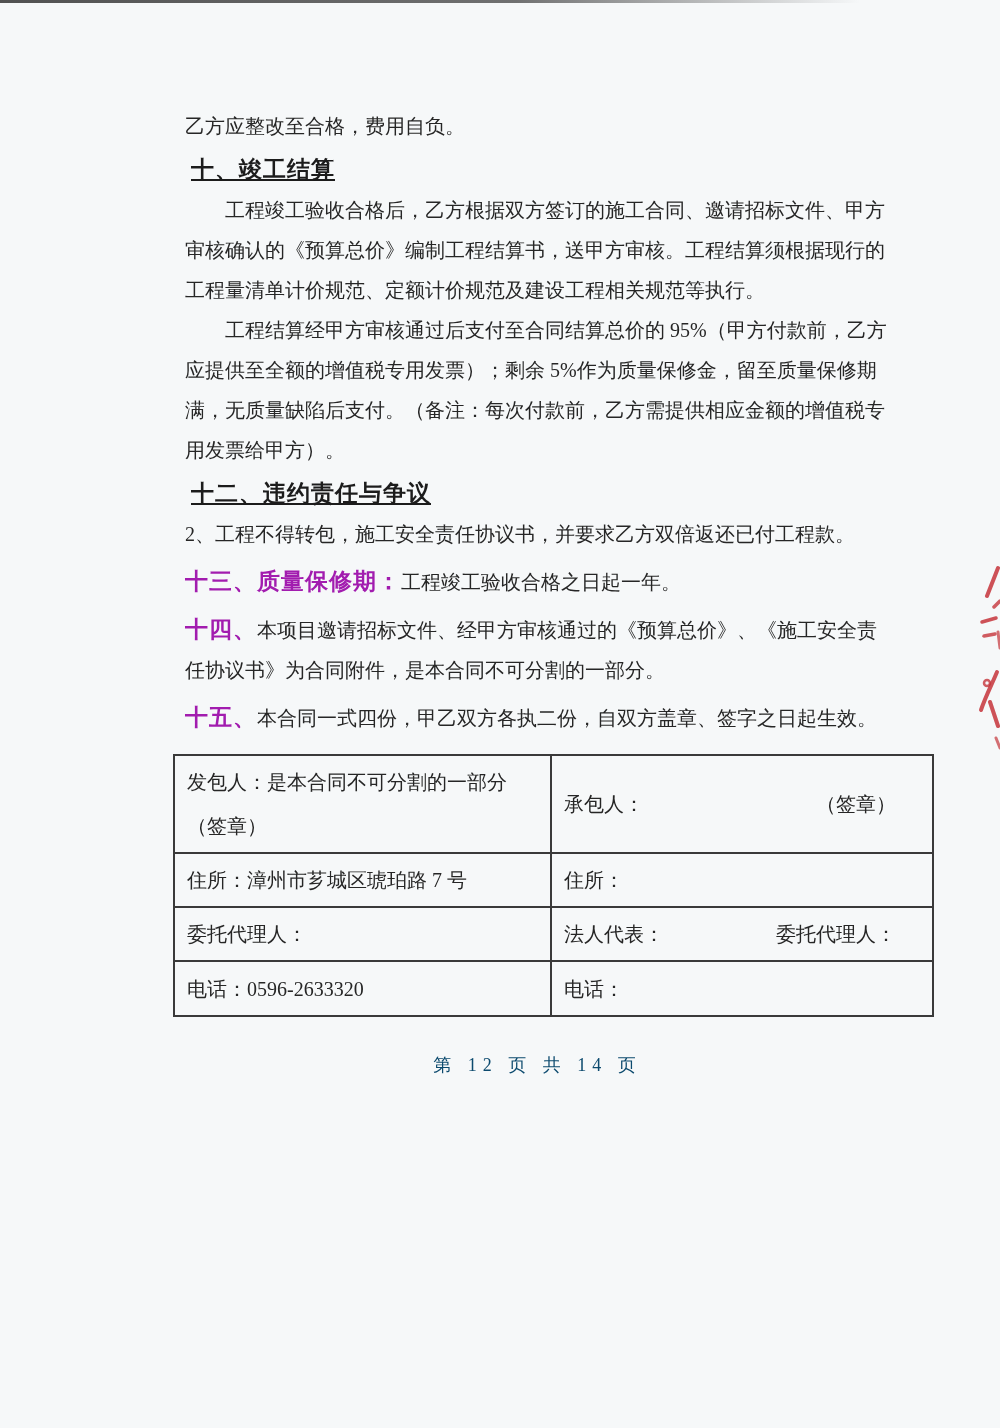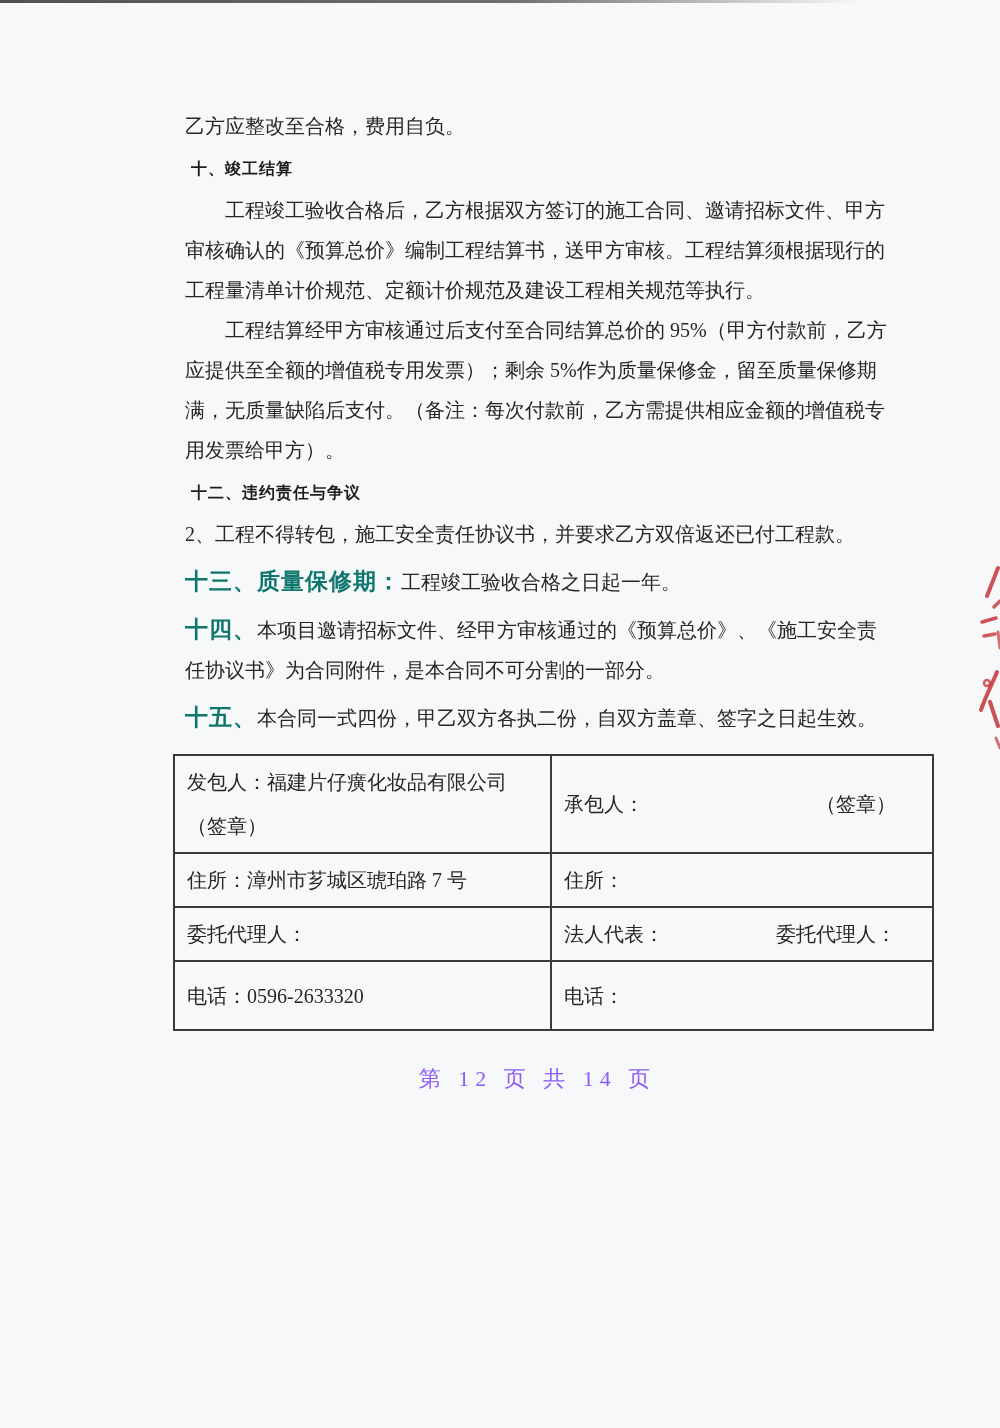--- a/index.html
+++ b/index.html
@@ -23,63 +23,64 @@
   }
   .content {
     padding: 106px 110px 0 150px;
     font-size: 20px;
     line-height: 40px;
   }
   .body-line { margin: 0; }
   h2.heading {
     font-family: "DejaVu Sans", "Liberation Sans", sans-serif;
     font-weight: 700;
-    font-size: 16px;
+    font-size: 23px;
     line-height: 42px;
     color: #1c1c1c;
     margin: 2px 0 0 6px;
     letter-spacing: 1px;
+    text-decoration: underline;
   }
   p.para { text-indent: 2em; }
   .list { margin: 0; }
   .li { padding-left: 37px; text-indent: -37px; }
   .li-flat { padding-left: 0; text-indent: 0; }
   .inline-sec { margin-top: 7px; }
   .inline-head {
     font-family: "DejaVu Sans", "Liberation Sans", sans-serif;
     font-weight: 700;
     font-size: 23px;
-    color: #0f766e;
+    color: #a21caf;
     letter-spacing: 1px;
   }
   table.sign-table {
     margin: 16px 0 0 -12px;
     width: 759px;
     border-collapse: collapse;
     table-layout: fixed;
     font-size: 20px;
   }
   table.sign-table td {
     border: 2px solid #3a3a3a;
     vertical-align: middle;
     padding: 4px 10px 4px 12px;
     line-height: 44px;
   }
   col.c-left { width: 377px; }
   col.c-right { width: 382px; }
   tr.r1 td { height: 82px; }
   tr.r2 td, tr.r3 td { height: 50px; }
-  tr.r4 td { height: 69px; margin-left: 45px; }
+  tr.r4 td { height: 55px; margin-left: 45px; }
   .cell-flex { display: flex; justify-content: space-between; align-items: center; padding-right: 26px; gap: 28px; }
   .footer {
     margin-top: 28px;
     text-align: center;
-    font-size: 22px;
+    font-size: 18px;
     letter-spacing: 6px;
-    color: #8b5cf6;
+    color: #0c4a6e;
   }
   .seal-svg { position: absolute; top: 560px; right: 0; width: 30px; height: 200px; }
 </style>
 </head>
 <body>
 
 <div class="page" style="color: rgb(38, 38, 38); padding-left: 35px;">
   <div class="scan-edge-top"></div>
 
   <div class="content">
@@ -102,21 +103,21 @@
 
     <p class="inline-sec"><span class="inline-head">十五、</span><span>本合同一式四份，甲乙双方各执二份，自双方盖章、签字之日起生效。</span></p>
 
     <table class="sign-table">
       <colgroup>
           <col class="c-left">
           <col class="c-right">
         </colgroup>
       <tbody>
           <tr class="r1">
-        <td>发包人：福建片仔癀化妆品有限公司（签章）</td>
+        <td>发包人：是本合同不可分割的一部分（签章）</td>
         <td>
           <div class="cell-flex">
             <span>承包人：</span>
             <span>（签章）</span>
           </div>
         </td>
       </tr>
       <tr class="r2">
         <td>住所：漳州市芗城区琥珀路 7 号</td>
         <td>住所：</td>

